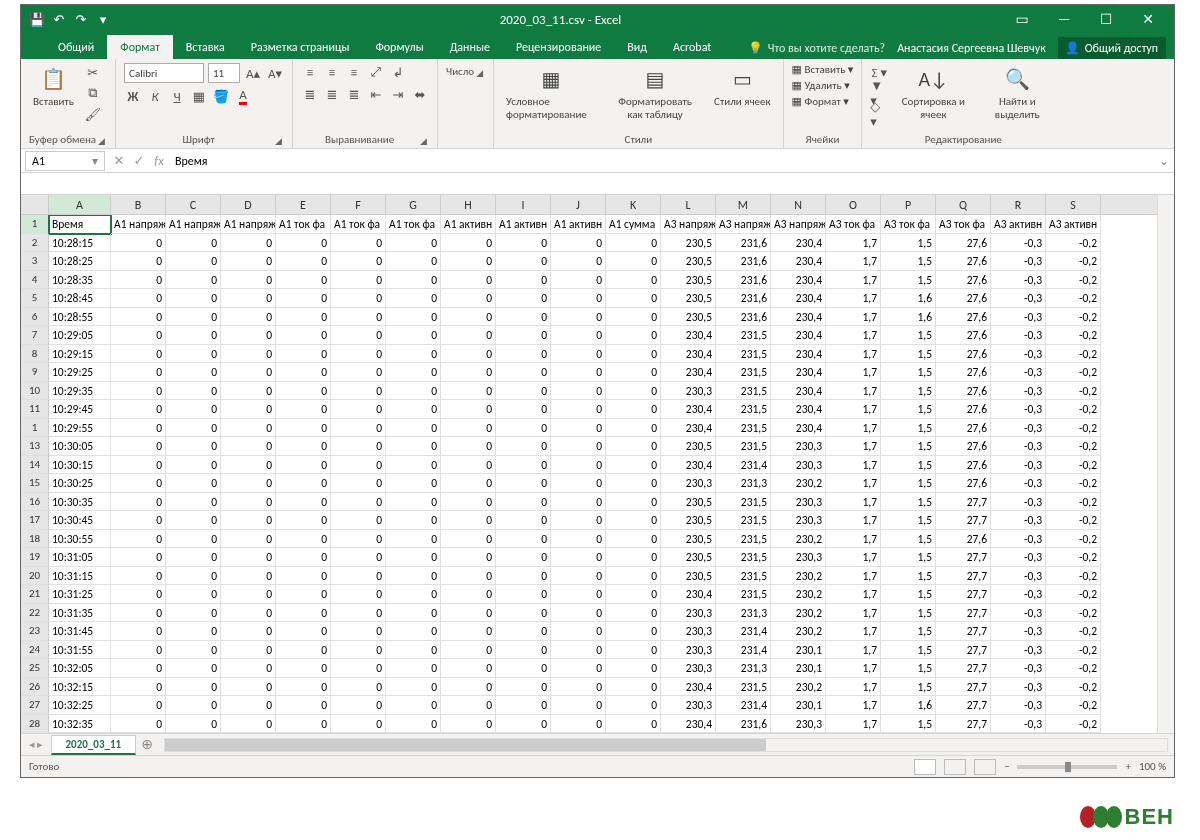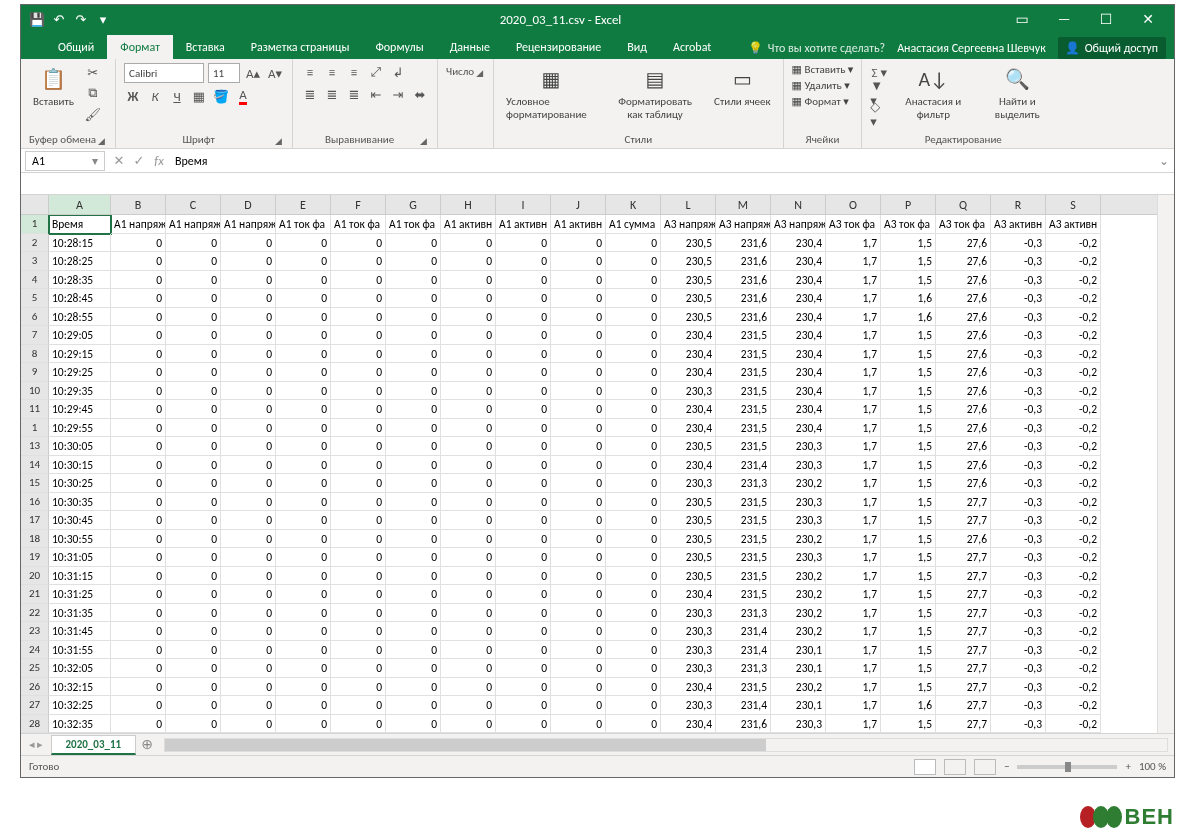--- a/index.html
+++ b/index.html
@@ -217,21 +217,21 @@
 
     <div class="group" style="border-right:none">
       <div class="group-body">
         <div class="col" style="gap:3px">
           <span class="ico-sm">Σ ▾</span>
           <span class="ico-sm">▼ ▾</span>
           <span class="ico-sm">◇ ▾</span>
         </div>
         <div class="bigbtn">
           <span class="glyph">A↓</span>
-          <span style="max-width:70px;text-align:center">Анастасия и фильтр</span>
+          <span style="max-width:70px;text-align:center">Сортировка и ячеек</span>
         </div>
         <div class="bigbtn">
           <span class="glyph">🔍</span>
           <span style="max-width:70px;text-align:center">Найти и выделить</span>
         </div>
       </div>
       <span class="group-label">Редактирование</span>
     </div>
   </div>
 

